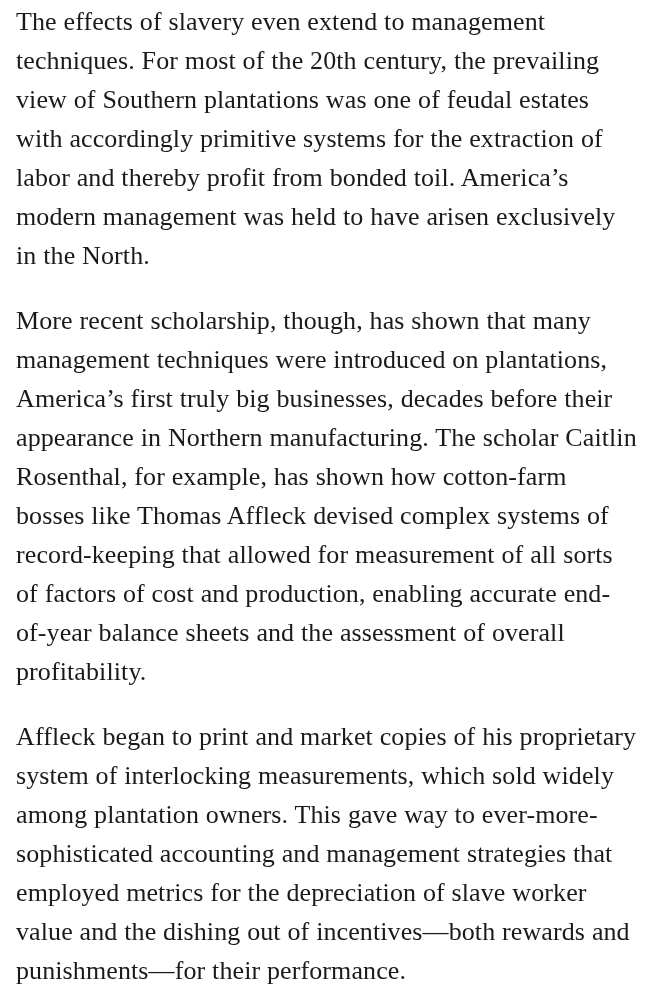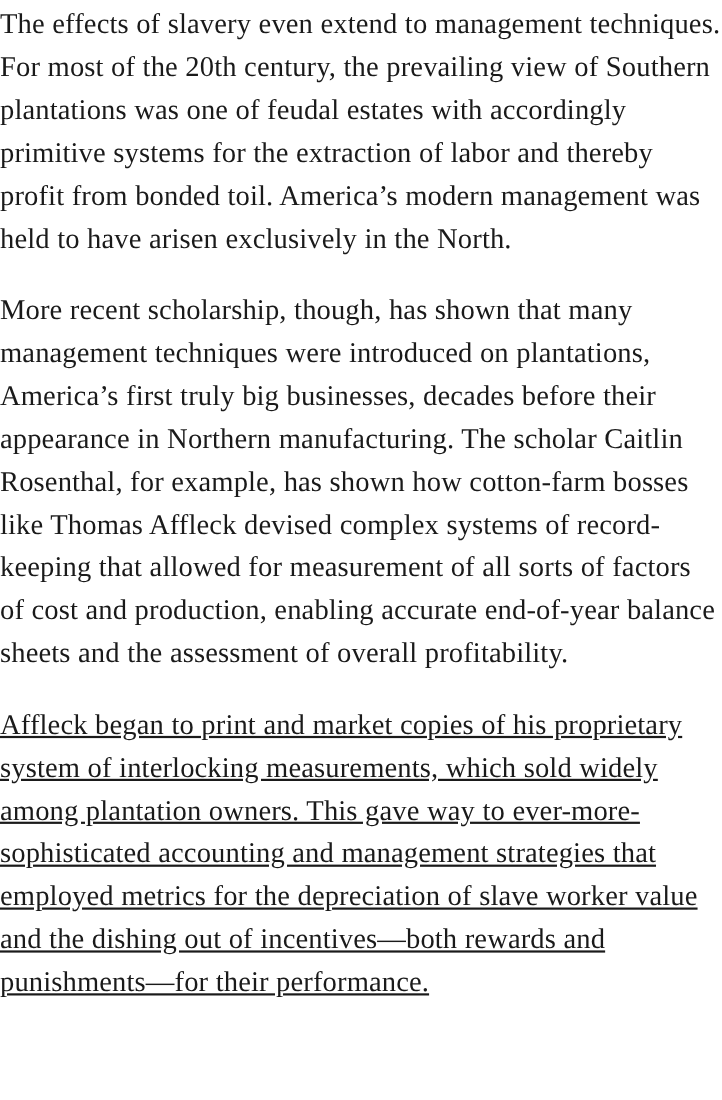--- a/index.html
+++ b/index.html
@@ -10,38 +10,37 @@
   body {
     width: 656px;
     height: 1000px;
     overflow: hidden;
     font-family: "Liberation Serif", "DejaVu Serif", serif;
     -webkit-font-smoothing: antialiased;
   }
   .article {
     box-sizing: border-box;
     width: 656px;
-    padding: 0 0;
+    padding: 0 16px;
     padding-top: 2px;
   }
   .article p {
     margin: 0 0 26px 0;
     font-size: 26px;
     line-height: 39px;
     color: #1a1a1a;
     text-align: left;
     letter-spacing: 0.1px;
     word-spacing: 0.2px;
     font-kerning: normal;
     font-variant-ligatures: common-ligatures;
     hyphens: none;
   }
   .article p:last-child {
     margin-bottom: 0;
-    text-decoration: underline;
   }
 </style>
 </head>
 <body>
 
 <article class="article">
   <p>The effects of slavery even extend to management techniques. For most of the 20th century, the prevailing view of Southern plantations was one of feudal estates with accordingly primitive systems for the extraction of labor and thereby profit from bonded toil. America’s modern management was held to have arisen exclusively in the North.</p>
   <p>More recent scholarship, though, has shown that many management techniques were introduced on plantations, America’s first truly big businesses, decades before their appearance in Northern manufacturing. The scholar Caitlin Rosenthal, for example, has shown how cotton-farm bosses like Thomas Affleck devised complex systems of record-keeping that allowed for measurement of all sorts of factors of cost and production, enabling accurate end-of-year balance sheets and the assessment of overall profitability.</p>
   <p>Affleck began to print and market copies of his proprietary system of interlocking measurements, which sold widely among plantation owners. This gave way to ever-more-sophisticated accounting and management strategies that employed metrics for the depreciation of slave worker value and the dishing out of incentives—both rewards and punishments—for their performance.</p>
 </article>

